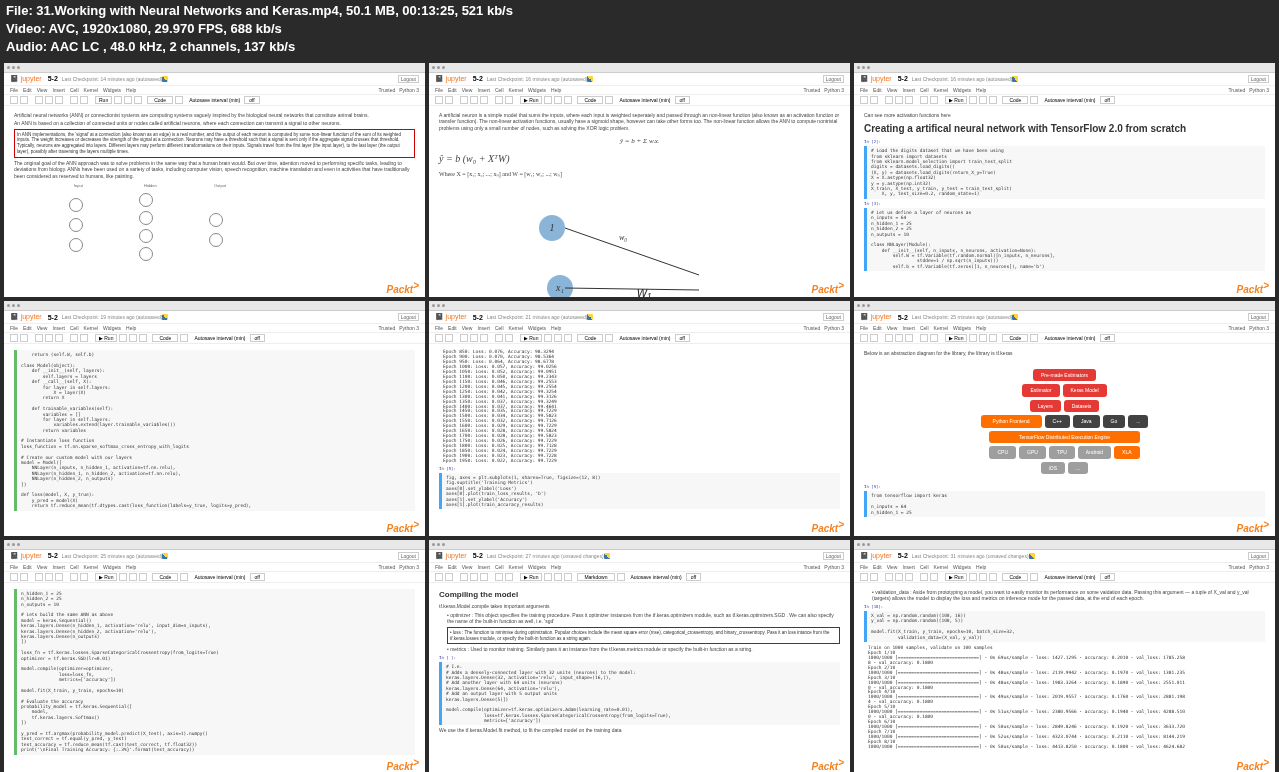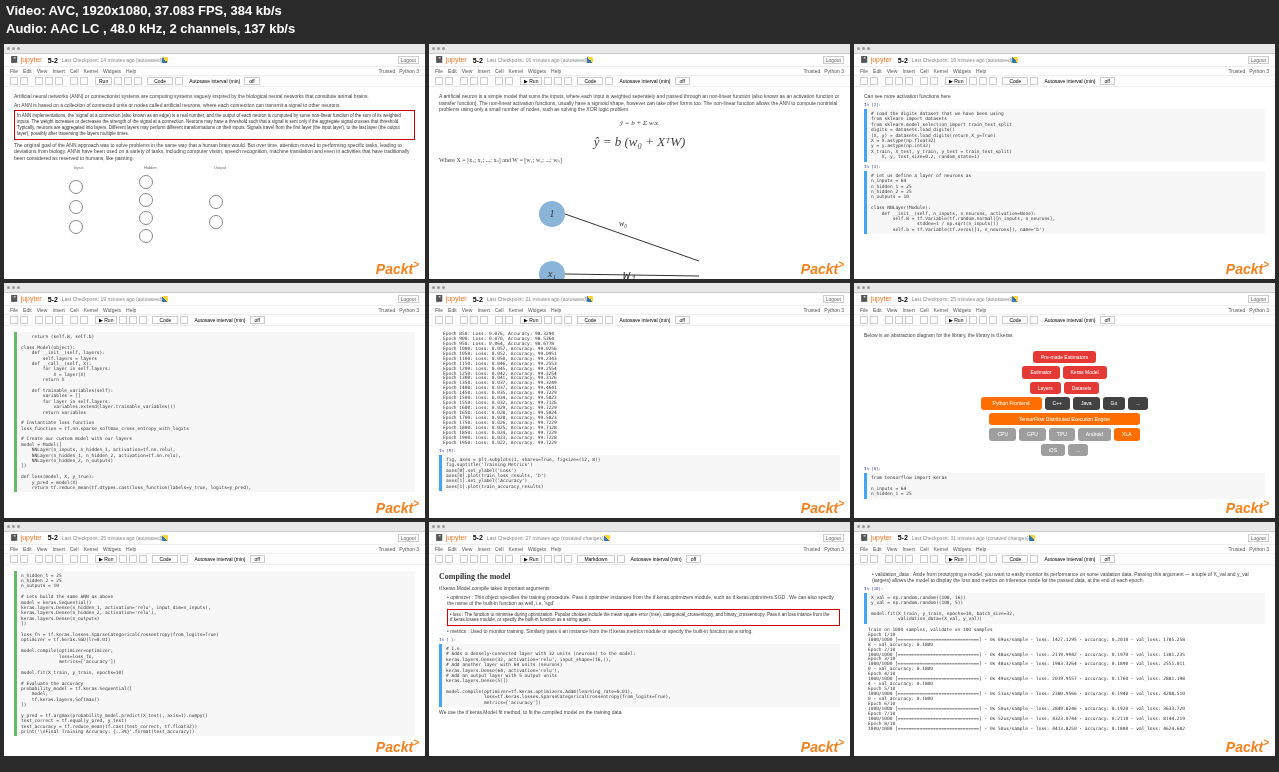--- a/index.html
+++ b/index.html
@@ -1,38 +1,38 @@
 <!DOCTYPE html>
 <html><head>
 <meta charset="utf-8">
 <style>
 * { margin: 0; padding: 0; box-sizing: border-box; }
 body { background: #2a2a2a; font-family: Arial, sans-serif; width: 1279px; height: 772px; overflow: hidden; }
 .header { background: #2a2a2a; color: #fff; padding: 2px 6px; font-weight: bold; font-size: 13px; line-height: 1.4; font-family: 'Arial Black', Arial, sans-serif; }
 .grid { display: grid; grid-template-columns: repeat(3, 1fr); grid-template-rows: repeat(3, 1fr); gap: 4px; padding: 4px; height: calc(772px - 52px); background: #2a2a2a; }
 .thumb { background: #fff; position: relative; overflow: hidden; font-size: 5px; }
-.watermark { position: absolute; bottom: 2px; right: 6px; color: #f58220; font-weight: bold; font-size: 14px; font-style: italic; }
+.watermark { position: absolute; bottom: 2px; right: 6px; color: #f58220; font-weight: bold; font-size: 10px; font-style: italic; }
 .watermark::after { content: '>'; font-size: 10px; vertical-align: super; }
 .browser-chrome { height: 10px; background: #e8e8e8; border-bottom: 1px solid #ccc; display: flex; align-items: center; gap: 2px; padding: 0 3px; }
 .browser-chrome .dot { width: 3px; height: 3px; border-radius: 50%; background: #999; }
 .jupyter-header { display: flex; align-items: center; padding: 2px 6px; border-bottom: 1px solid #eee; }
 .jupyter-logo { color: #888; font-size: 7px; }
 .jupyter-logo .orange { color: #f37626; }
 .notebook-title { font-size: 7px; font-weight: bold; margin-left: 6px; }
 .checkpoint { font-size: 5px; color: #888; margin-left: 4px; }
 .logout { margin-left: auto; font-size: 5px; color: #666; border: 1px solid #ccc; padding: 0 2px; }
 .python-logo { width: 6px; height: 6px; background: linear-gradient(45deg, #3776ab 50%, #ffd43b 50%); border-radius: 1px; margin-right: 3px; }
 .menubar { display: flex; gap: 5px; padding: 1px 6px; font-size: 5px; color: #555; border-bottom: 1px solid #eee; }
 .menubar .right { margin-left: auto; display: flex; gap: 4px; align-items: center; }
 .toolbar { display: flex; gap: 2px; padding: 1px 6px; border-bottom: 1px solid #eee; align-items: center; font-size: 5px; }
 .tb-btn { width: 8px; height: 8px; border: 1px solid #ccc; background: #fff; display: inline-block; }
 .tb-sep { width: 3px; }
 .content { padding: 4px 10px; font-size: 6px; color: #333; line-height: 1.3; }
 .content h2 { font-size: 10px; margin: 4px 0; }
-.content h3 { font-size: 8px; margin: 3px 0; font-family: Liberation Serif, serif; }
+.content h3 { font-size: 8px; margin: 3px 0; }
 .content p { font-size: 5px; margin: 2px 0; color: #444; }
 .red-box { border: 1px solid #c00; padding: 2px; margin: 2px 0; font-size: 4.5px; }
 .code-cell { border-left: 3px solid #42a5f5; background: #f7f7f7; padding: 2px 4px; font-family: monospace; font-size: 4.5px; color: #333; margin: 2px 0; white-space: pre-wrap; line-height: 1.2; }
 .code-cell.green { border-left-color: #66bb6a; }
 .in-prompt { color: #303f9f; font-family: monospace; font-size: 4px; }
 .output { font-family: monospace; font-size: 4.5px; color: #333; padding: 2px 4px; white-space: pre-wrap; line-height: 1.1; }
 .nn-diagram { position: relative; height: 80px; width: 100%; margin-top: 4px; }
 .nn-node { position: absolute; width: 14px; height: 14px; border: 1px solid #888; border-radius: 50%; background: #fff; }
 .nn-label { position: absolute; font-size: 4px; color: #666; }
 .math-diagram { position: relative; height: 140px; padding: 4px; }
@@ -42,21 +42,22 @@
 .tf-orange { background: #ff6f00; }
 .tf-red { background: #e53935; }
 .tf-gray { background: #9e9e9e; color: #fff; }
 .tf-dark { background: #424242; }
 .tf-row { display: flex; gap: 3px; }
 </style>
 </head>
 <body>
 
 <div class="header">
-  <div>Video: AVC, 1920x1080, 37.083 FPS, 384 kb/s</div>
+  <div>File: 31.Working with Neural Networks and Keras.mp4, 50.1 MB, 00:13:25, 521 kb/s</div>
+  <div>Video: AVC, 1920x1080, 29.970 FPS, 688 kb/s</div>
   <div>Audio: AAC LC , 48.0 kHz, 2 channels, 137 kb/s</div>
 </div>
 
 <div class="grid">
 
   <div class="thumb">
     <div class="browser-chrome">
         <span class="dot"></span>
         <span class="dot"></span>
         <span class="dot"></span>
@@ -168,27 +169,27 @@
         <span class="tb-btn"></span>
         <span class="tb-btn"></span>
         <span style="border:1px solid #ccc;padding:0 6px;margin-left:3px;">Code</span>
         <span class="tb-btn"></span>
         <span style="margin-left:4px;">Autosave interval (min)</span>
         <span style="border:1px solid #ccc;padding:0 4px;margin-left:2px;">off</span>
     </div>
     <div class="content">
       <p>A artificial neuron is a simple model that sums the inputs, where each input is weighted seperately and passed through an non-linear function (also known as an activation function or transfer function). The non-linear activation functions, usually have a sigmoid shape, however can take other forms too. The non-linear function allows the ANN to compute nontrivial problems using only a small number of nodes, such as solving the XOR logic problem.</p>
       <p style="text-align:center;font-family:serif;font-style:italic;font-size:7px;margin:6px 0;">ŷ = b + Σ wᵢxᵢ</p>
-      <p style="text-align:center;font-family:serif;font-style:italic;font-size:13px;margin:6px 0;">ŷ = b (w₀ + XᵀW)</p>
+      <p style="font-family:serif;font-style:italic;font-size:10px;margin:6px 0;">ŷ = b (w₀ + XᵀW)</p>
       <p style="font-family:serif;font-size:6px;margin:6px 0;">Where X = [x₁; x₂; ...; xₙ] and W = [w₁; w₂; ...; wₙ]</p>
       <div class="math-diagram">
         <div class="blue-circle" style="left:100px;top:30px;">1</div>
-        <div class="blue-circle" style="left:100px;top:90px;">x₁</div>
+        <div class="blue-circle" style="left:108px;top:90px;">x₁</div>
         <span style="position:absolute;left:180px;top:48px;font-style:italic;font-family:serif;font-size:8px;">w₀</span>
-        <span style="position:absolute;left:184px;top:98px;font-style:italic;font-family:Liberation Mono, monospace;font-size:12px;">w₁</span>
+        <span style="position:absolute;left:198px;top:98px;font-style:italic;font-family:Liberation Sans, sans-serif;font-size:14px;">w₁</span>
         <svg style="position:absolute;left:0;top:0;width:100%;height:100%;">
             <line x1="126" y1="43" x2="260" y2="90" stroke="#333" stroke-width="1"></line>
             <line x1="126" y1="103" x2="260" y2="105" stroke="#333" stroke-width="1"></line>
           </svg>
       </div>
     </div>
     <div class="watermark">Packt</div>
   </div>
 
   <div class="thumb">
@@ -233,20 +234,21 @@
         <span class="tb-btn"></span>
         <span class="tb-btn"></span>
         <span class="tb-btn"></span>
         <span style="border:1px solid #ccc;padding:0 6px;margin-left:3px;">Code</span>
         <span class="tb-btn"></span>
         <span style="margin-left:4px;">Autosave interval (min)</span>
         <span style="border:1px solid #ccc;padding:0 4px;margin-left:2px;">off</span>
     </div>
     <div class="content">
       <p><span>Can see more activation functions here</span></p>
+      <h2>Creating a artifical neural network with TensorFlow 2.0 from scratch</h2>
       <div class="in-prompt">In [2]:</div>
       <div class="code-cell"># Load the digits dataset that we have been using
 from sklearn import datasets
 from sklearn.model_selection import train_test_split
 digits = datasets.load_digits()
 (X, y) = datasets.load_digits(return_X_y=True)
 X = X.astype(np.float32)
 y = y.astype(np.int32)
 X_train, X_test, y_train, y_test = train_test_split(
     X, y, test_size=0.2, random_state=1)</div>

